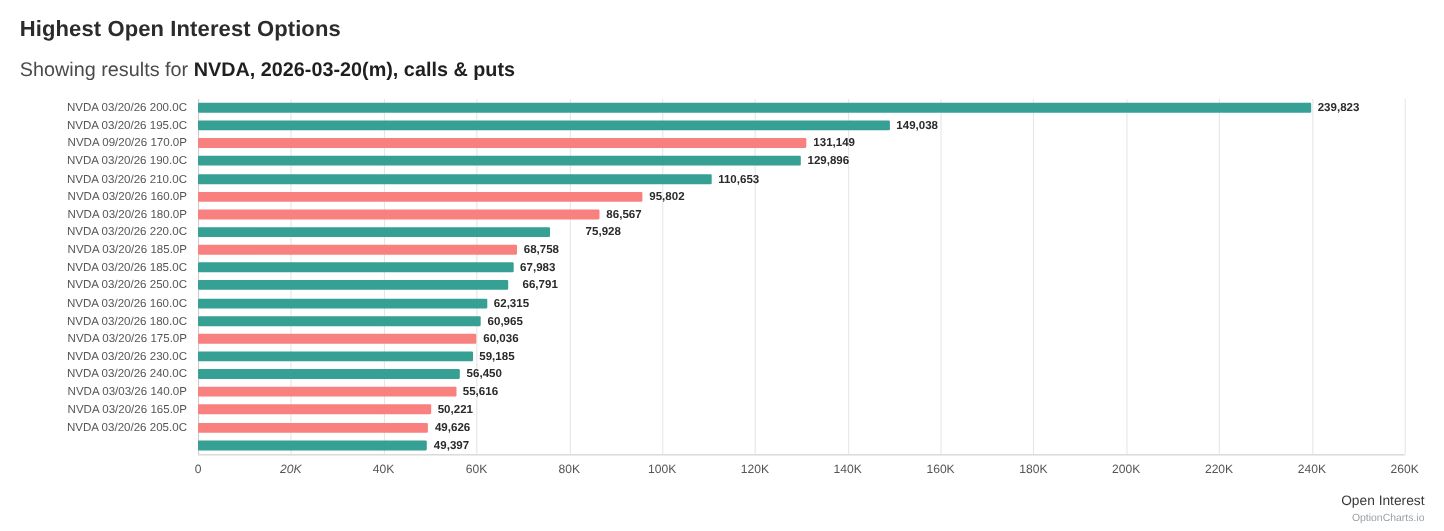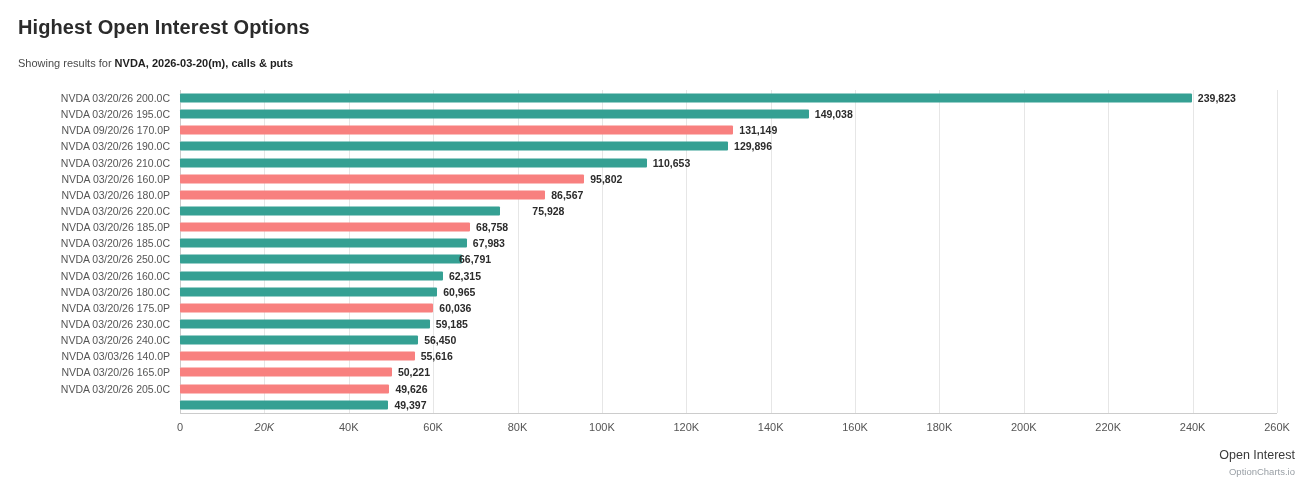--- a/index.html
+++ b/index.html
@@ -23,21 +23,21 @@
   }
   .title {
     font-size: 20px;
     font-weight: bold;
     color: #2b2b2b;
     letter-spacing: 0.1px;
     margin: 0 0 0 0;
     line-height: 26px;
   }
   .subtitle {
-    font-size: 11px;
+    font-size: 18px;
     color: #4a4a4a;
     margin-top: 14px;
     line-height: 18px;
   }
   .subtitle .strong {
     font-weight: bold;
     color: #1f1f1f;
   }
   .chart-area {
     position: relative;
@@ -282,21 +282,21 @@
           <div class="bar-row">
             <div class="bar" style="width: 290.106px; background: rgb(248, 128, 127);"></div>
             <span class="bar-value" style="left: 290.106px;">68,758</span>
           </div>
           <div class="bar-row">
             <div class="bar" style="width: 286.836px; background: rgb(53, 160, 147);"></div>
             <span class="bar-value" style="left: 286.836px;">67,983</span>
           </div>
           <div class="bar-row">
             <div class="bar" style="width: 281.807px; background: rgb(53, 160, 147);"></div>
-            <span class="bar-value" style="left: 273px;">66,791</span>
+            <span class="bar-value" style="left: 289px;">66,791</span>
           </div>
           <div class="bar-row">
             <div class="bar" style="width: 262.921px; background: rgb(53, 160, 147);"></div>
             <span class="bar-value" style="left: 262.921px;">62,315</span>
           </div>
           <div class="bar-row">
             <div class="bar" style="width: 257.225px; background: rgb(53, 160, 147);"></div>
             <span class="bar-value" style="left: 257.225px;">60,965</span>
           </div>
           <div class="bar-row">

